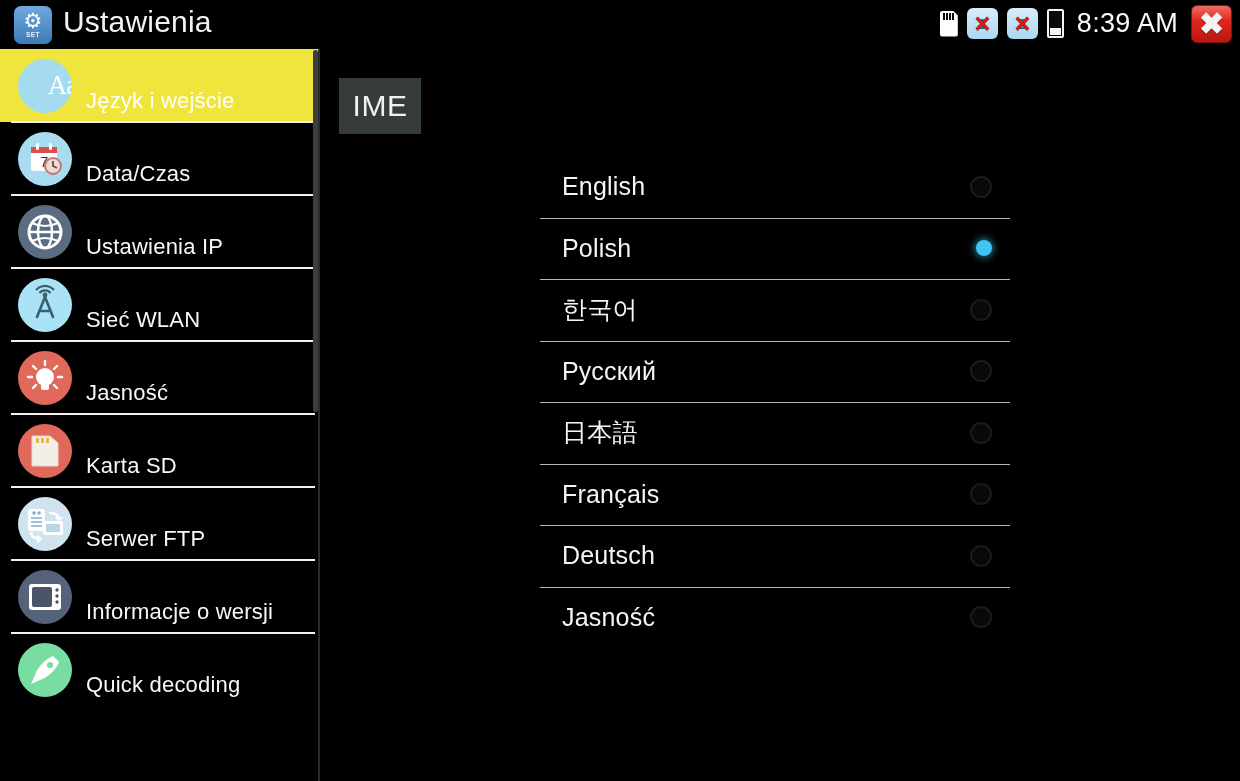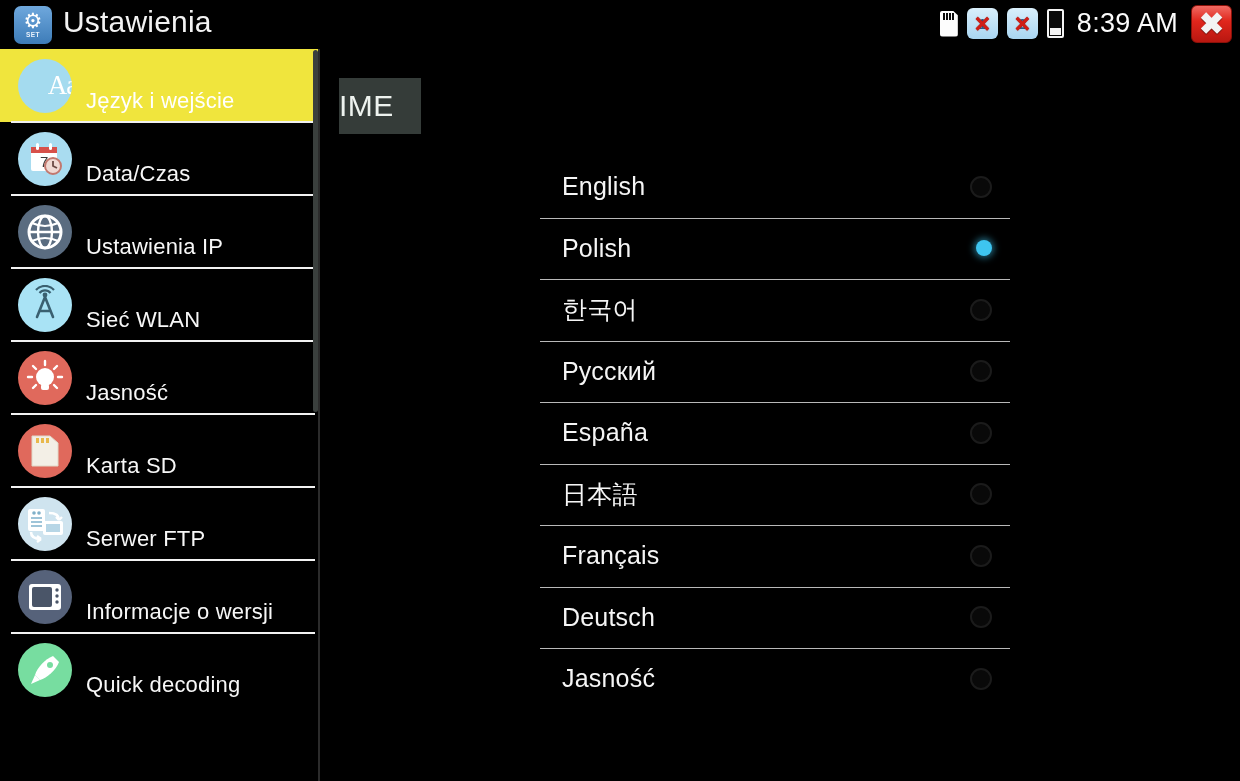--- a/index.html
+++ b/index.html
@@ -155,21 +155,21 @@
   
   #main {
     position:absolute; left: 322px; top: 49px;
     width: 918px; height: 732px;
     background:#000;
   }
   #ime-btn {
     position:absolute; left: 17px; top: 29px;
     width: 82px; height: 56px;
     background: #353c39;
-    display:flex; align-items:center; 
+    display:flex; align-items:center; justify-content:center;
     cursor:pointer;
   }
   #ime-btn span { font-size: 30px; color:#eef3ef; letter-spacing:.5px; }
 
   #lang-list {
     position:absolute; left: 218px; top: 107px;
     width: 470px;
   }
   .lang-row {
     position:relative;
@@ -406,24 +406,20 @@
         </div>
         <div class="lang-row">
           <div class="lang-name">한국어</div>
           <div class="lang-radio"></div>
         </div>
         <div class="lang-row">
           <div class="lang-name">Русский</div>
           <div class="lang-radio"></div>
         </div>
         <div class="lang-row">
-          <div class="lang-name">España</div>
-          <div class="lang-radio"></div>
-        </div>
-        <div class="lang-row">
           <div class="lang-name">日本語</div>
           <div class="lang-radio"></div>
         </div>
         <div class="lang-row">
           <div class="lang-name">Français</div>
           <div class="lang-radio"></div>
         </div>
         <div class="lang-row">
           <div class="lang-name">Deutsch</div>
           <div class="lang-radio"></div>

